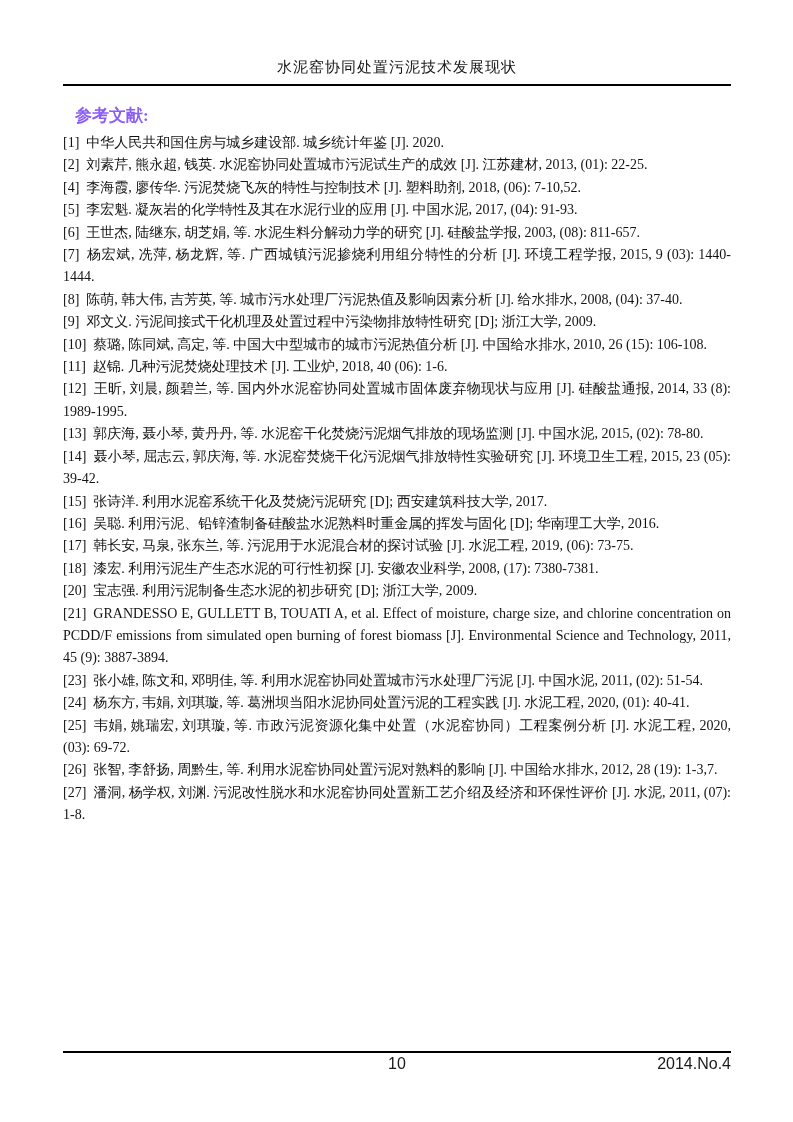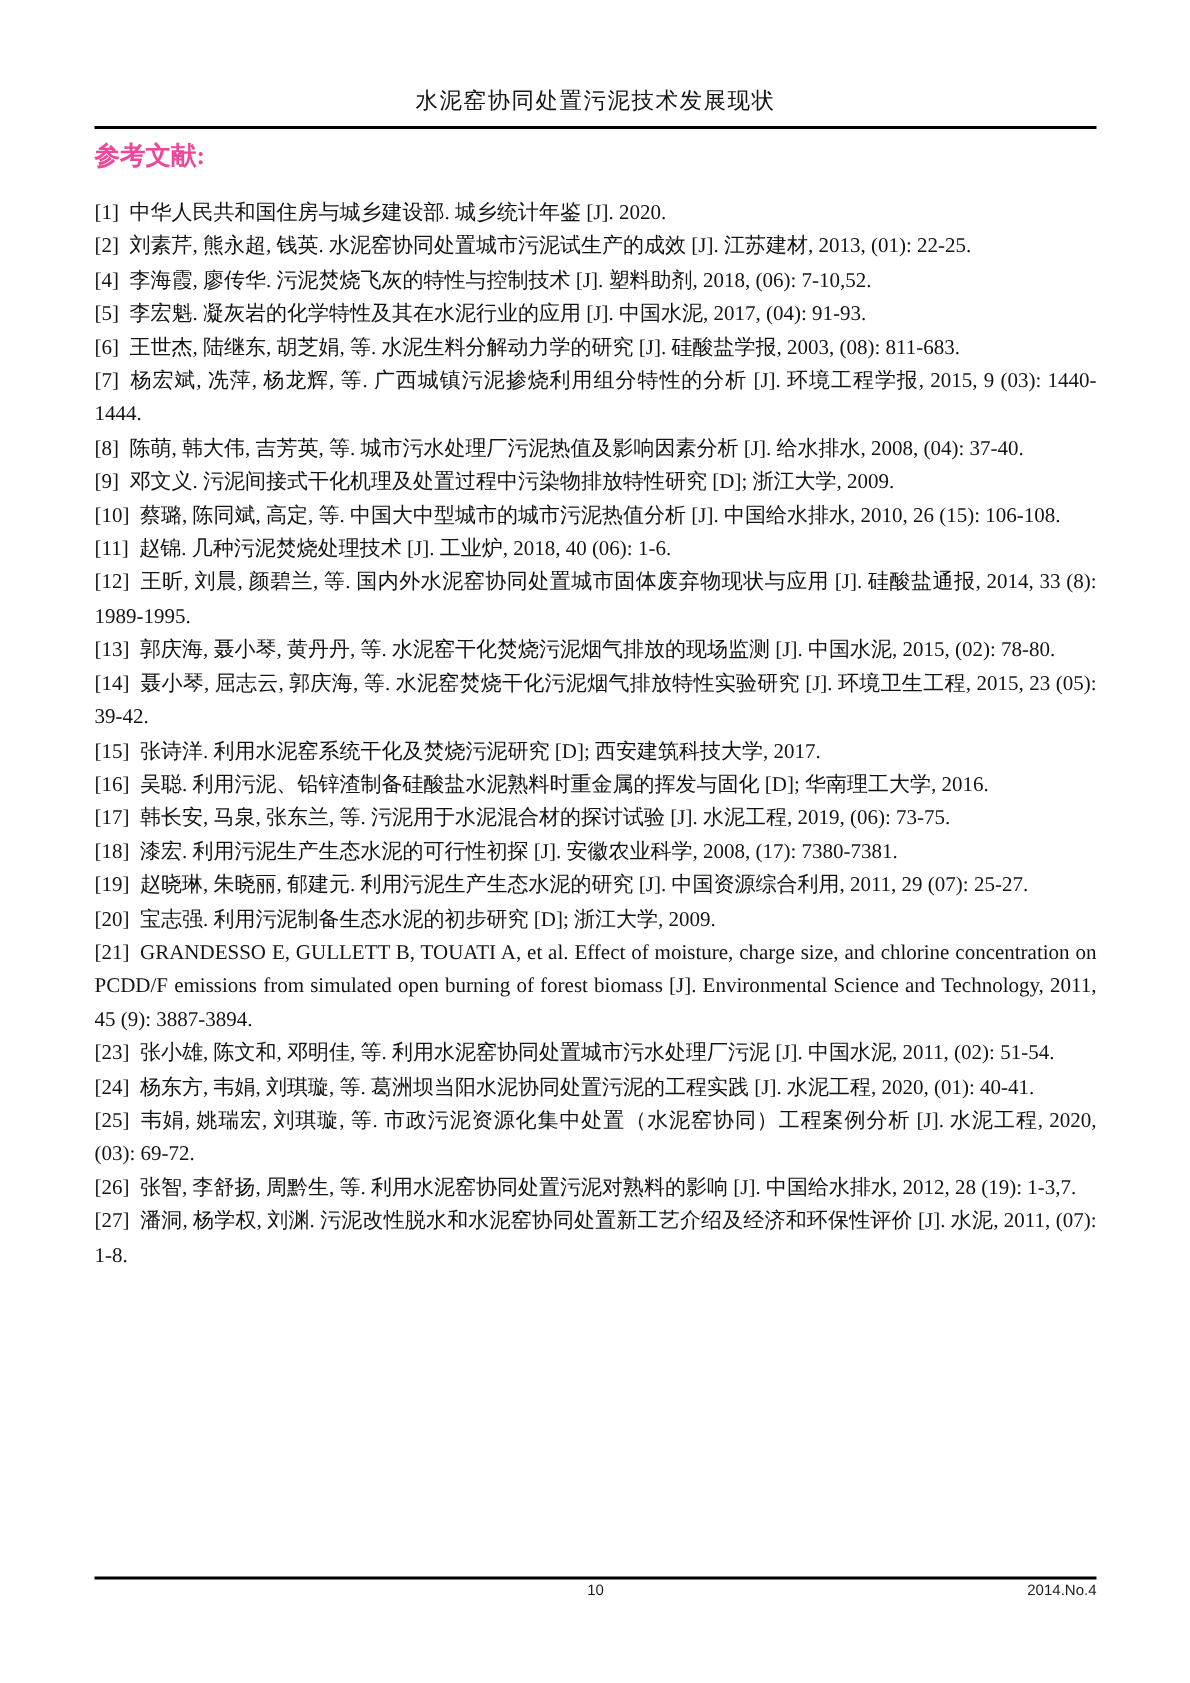--- a/index.html
+++ b/index.html
@@ -33,24 +33,24 @@
   .header-rule {
     margin-top: 7px;
     border-bottom: 2px solid #000000;
     height: 0;
   }
   
   .section-heading {
     position: absolute;
     top: 92px;
     left: 63px;
-    margin: 0;
+    margin: 12px;
     font-size: 17px;
     font-weight: bold;
-    color: #ec4899;
+    color: #8b5cf6;
   }
   .refs {
     position: absolute;
     top: 132px;
     left: 63px;
     width: 668px;
     font-size: 14px;
     line-height: 22.4px;
     text-align: justify;
     text-justify: inter-ideograph;
@@ -72,21 +72,21 @@
   }
   .footer-rule {
     border-bottom: 2.5px solid #000000;
     height: 0;
   }
   .footer-row {
     position: relative;
     height: 20px;
     margin-top: 2px;
     font-family: "Liberation Sans", "DejaVu Sans", sans-serif;
-    font-size: 10px;
+    font-size: 16px;
     color: #1a1a1a;
   }
   .page-number {
     position: absolute;
     left: 0;
     right: 0;
     text-align: center;
   }
   .issue {
     position: absolute;
@@ -109,21 +109,21 @@
   <div class="refs">
     <p class="ref"><span class="ref-label">[1]</span><span class="ref-text">中华人民共和国住房与城乡建设部. 城乡统计年鉴 [J]. 2020.</span></p>
 
     <p class="ref"><span class="ref-label">[2]</span><span class="ref-text">刘素芹, 熊永超, 钱英. 水泥窑协同处置城市污泥试生产的成效 [J]. 江苏建材, 2013, (01): 22-25.</span></p>
 
 
     <p class="ref"><span class="ref-label">[4]</span><span class="ref-text">李海霞, 廖传华. 污泥焚烧飞灰的特性与控制技术 [J]. 塑料助剂, 2018, (06): 7-10,52.</span></p>
 
     <p class="ref"><span class="ref-label">[5]</span><span class="ref-text">李宏魁. 凝灰岩的化学特性及其在水泥行业的应用 [J]. 中国水泥, 2017, (04): 91-93.</span></p>
 
-    <p class="ref"><span class="ref-label">[6]</span><span class="ref-text">王世杰, 陆继东, 胡芝娟, 等. 水泥生料分解动力学的研究 [J]. 硅酸盐学报, 2003, (08): 811-683.</span></p>
+    <p class="ref"><span class="ref-label">[6]</span><span class="ref-text">王世杰, 陆继东, 胡芝娟, 等. 水泥生料分解动力学的研究 [J]. 硅酸盐学报, 2003, (08): 811-657.</span></p>
 
     <p class="ref"><span class="ref-label">[7]</span><span class="ref-text">杨宏斌, 冼萍, 杨龙辉, 等. 广西城镇污泥掺烧利用组分特性的分析 [J]. 环境工程学报, 2015, 9 (03): 1440-1444.</span></p>
 
     <p class="ref"><span class="ref-label">[8]</span><span class="ref-text">陈萌, 韩大伟, 吉芳英, 等. 城市污水处理厂污泥热值及影响因素分析 [J]. 给水排水, 2008, (04): 37-40.</span></p>
 
     <p class="ref"><span class="ref-label">[9]</span><span class="ref-text">邓文义. 污泥间接式干化机理及处置过程中污染物排放特性研究 [D]; 浙江大学, 2009.</span></p>
 
     <p class="ref"><span class="ref-label">[10]</span><span class="ref-text">蔡璐, 陈同斌, 高定, 等. 中国大中型城市的城市污泥热值分析 [J]. 中国给水排水, 2010, 26 (15): 106-108.</span></p>
 
     <p class="ref"><span class="ref-label">[11]</span><span class="ref-text">赵锦. 几种污泥焚烧处理技术 [J]. 工业炉, 2018, 40 (06): 1-6.</span></p>
@@ -135,21 +135,20 @@
     <p class="ref"><span class="ref-label">[14]</span><span class="ref-text">聂小琴, 屈志云, 郭庆海, 等. 水泥窑焚烧干化污泥烟气排放特性实验研究 [J]. 环境卫生工程, 2015, 23 (05): 39-42.</span></p>
 
     <p class="ref"><span class="ref-label">[15]</span><span class="ref-text">张诗洋. 利用水泥窑系统干化及焚烧污泥研究 [D]; 西安建筑科技大学, 2017.</span></p>
 
     <p class="ref"><span class="ref-label">[16]</span><span class="ref-text">吴聪. 利用污泥、铅锌渣制备硅酸盐水泥熟料时重金属的挥发与固化 [D]; 华南理工大学, 2016.</span></p>
 
     <p class="ref"><span class="ref-label">[17]</span><span class="ref-text">韩长安, 马泉, 张东兰, 等. 污泥用于水泥混合材的探讨试验 [J]. 水泥工程, 2019, (06): 73-75.</span></p>
 
     <p class="ref"><span class="ref-label">[18]</span><span class="ref-text">漆宏. 利用污泥生产生态水泥的可行性初探 [J]. 安徽农业科学, 2008, (17): 7380-7381.</span></p>
 
-    <p class="ref"><span class="ref-label">[19]</span><span class="ref-text">赵晓琳, 朱晓丽, 郁建元. 利用污泥生产生态水泥的研究 [J]. 中国资源综合利用, 2011, 29 (07): 25-27.</span></p>
 
     <p class="ref"><span class="ref-label">[20]</span><span class="ref-text">宝志强. 利用污泥制备生态水泥的初步研究 [D]; 浙江大学, 2009.</span></p>
 
     <p class="ref"><span class="ref-label">[21]</span><span class="ref-text">GRANDESSO E, GULLETT B, TOUATI A, et al. Effect of moisture, charge size, and chlorine concentration on PCDD/F emissions from simulated open burning of forest biomass [J]. Environmental Science and Technology, 2011, 45 (9): 3887-3894.</span></p>
 
 
     <p class="ref"><span class="ref-label">[23]</span><span class="ref-text">张小雄, 陈文和, 邓明佳, 等. 利用水泥窑协同处置城市污水处理厂污泥 [J]. 中国水泥, 2011, (02): 51-54.</span></p>
 
     <p class="ref"><span class="ref-label">[24]</span><span class="ref-text">杨东方, 韦娟, 刘琪璇, 等. 葛洲坝当阳水泥协同处置污泥的工程实践 [J]. 水泥工程, 2020, (01): 40-41.</span></p>
 

